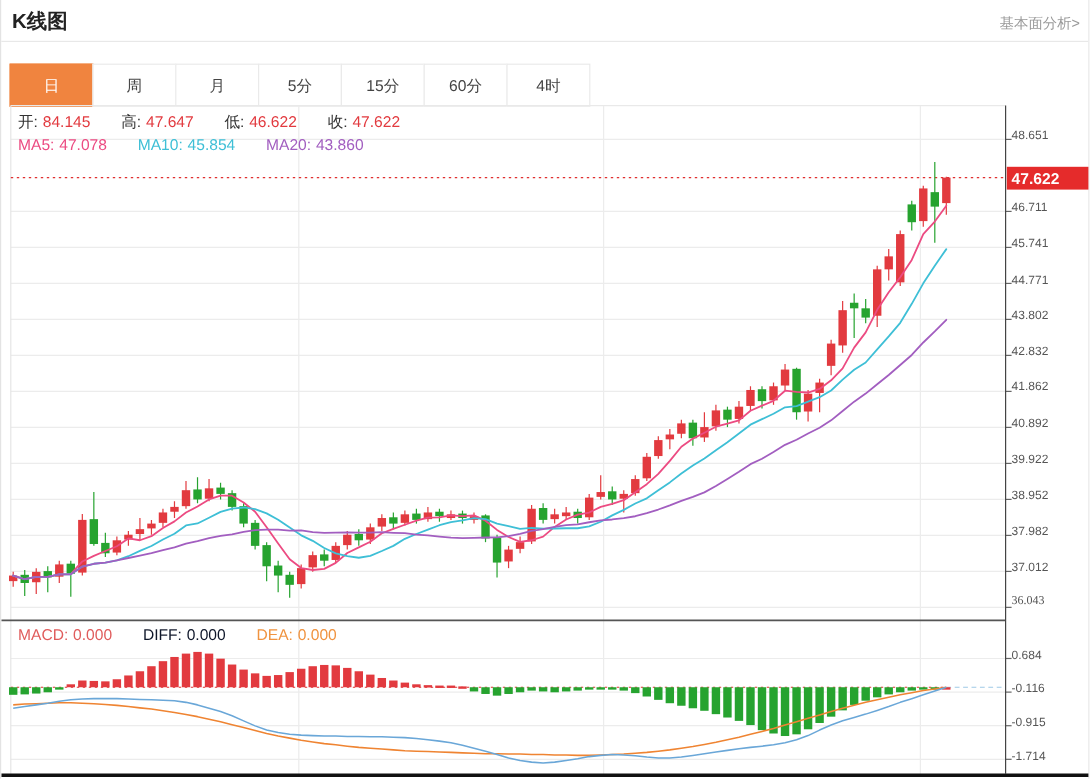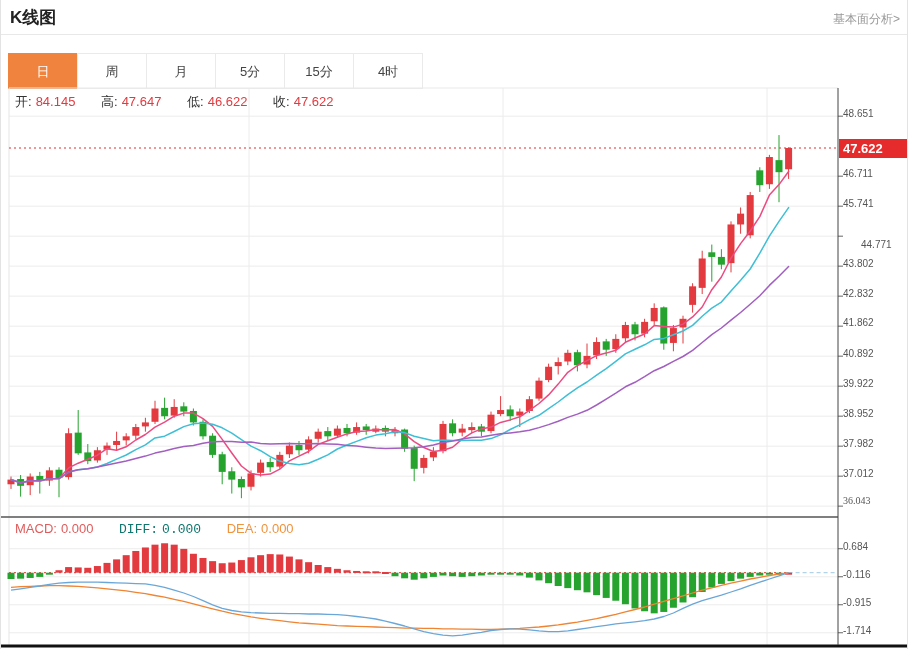--- a/index.html
+++ b/index.html
@@ -11,40 +11,41 @@
   .tabbar{position:absolute;left:8px;top:53px;height:36px;display:flex;}
   .tab{width:70px;height:36px;line-height:36px;text-align:center;font-size:13px;color:#444;
        background:#fff;border:1px solid #eaeaea;margin-left:-1px;box-sizing:border-box;cursor:pointer;}
   .tab.active{background:#f0843f;border-color:#f0843f;color:#fff;}
   .overlay{position:absolute;font-size:13px;white-space:nowrap;z-index:5;}
   .overlay span{margin-right:4px;}
   .lbl{color:#333;}
   .val-red{color:#e23a3f;}
   .gap{display:inline-block;width:14px;}
   .ma5{color:#ec4b82;} .ma10{color:#3ebfd6;} .ma20{color:#a25ec0;}
-  .macdl{color:#e05c5c;} .diffl{color:#0f766e;font-family:Liberation Mono, monospace;} .deal{color:#f0933f;}
+  .macdl{color:#e05c5c;} .diffl{color:#0f172a;} .deal{color:#f0933f;}
   .ylabel{position:absolute;left:842px;font-size:10px;color:#555;z-index:4;}
   .price-tag{position:absolute;left:838px;width:70px;height:19px;background:#e52b2b;color:#fff;
              font-size:13px;font-weight:bold;line-height:19px;padding-left:4px;box-sizing:border-box;z-index:6;}
   .chart-layer{position:absolute;left:0;top:0;width:908px;height:649px;z-index:1;}
 </style>
 </head>
 <body>
 
 <div class="stage">
   <div class="hdr-title">K线图</div>
   <a class="hdr-link">基本面分析&gt;</a>
   <div class="hdr-sep"></div>
 
   <div class="tabbar">
       <div class="tab active">日</div>
       <div class="tab">周</div>
       <div class="tab">月</div>
       <div class="tab">5分</div>
       <div class="tab">15分</div>
+      <div class="tab">60分</div>
       <div class="tab">4时</div>
     </div>
 
   <div class="chart-layer" id="chart-layer"><svg width="908" height="649">
         <line x1="248" y1="88" x2="248" y2="645" stroke="#ececec" stroke-width="1"></line>
         <line x1="502" y1="88" x2="502" y2="645" stroke="#ececec" stroke-width="1"></line>
         <line x1="766" y1="88" x2="766" y2="645" stroke="#ececec" stroke-width="1"></line>
         <line x1="8" y1="116.1730299999999" x2="837" y2="116.1730299999999" stroke="#ececec" stroke-width="1"></line>
         <line x1="837" y1="116.1730299999999" x2="842" y2="116.1730299999999" stroke="#666" stroke-width="1"></line>
         <line x1="8" y1="176.17723000000004" x2="837" y2="176.17723000000004" stroke="#ececec" stroke-width="1"></line>
@@ -340,32 +341,37 @@
         <line x1="837" y1="88" x2="837" y2="645" stroke="#444" stroke-width="1"></line>
       </svg></div>
 
   <div class="overlay" style="left:14px;top:93px;">
     <span class="lbl">开:</span><span class="val-red">84.145</span><span class="gap"></span>
     <span class="lbl">高:</span><span class="val-red">47.647</span><span class="gap"></span>
     <span class="lbl">低:</span><span class="val-red">46.622</span><span class="gap"></span>
     <span class="lbl">收:</span><span class="val-red">47.622</span>
   </div>
 
+  <div class="overlay" style="left:14px;top:113px;">
+    <span class="ma5">MA5:</span><span class="ma5">47.078</span><span class="gap"></span>
+    <span class="ma10">MA10:</span><span class="ma10">45.854</span><span class="gap"></span>
+    <span class="ma20">MA20:</span><span class="ma20">43.860</span>
+  </div>
 
   <div class="overlay" style="left:14px;top:521px;">
     <span class="macdl">MACD:</span><span class="macdl">0.000</span><span class="gap"></span>
     <span class="diffl">DIFF:</span><span class="diffl">0.000</span><span class="gap"></span>
     <span class="deal">DEA:</span><span class="deal">0.000</span>
   </div>
 
   <div class="price-tag" style="top: 138.5px;">47.622</div>
 <div class="ylabel" style="top: 108.173px;">48.651</div>
     <div class="ylabel" style="top: 168.177px;">46.711</div>
     <div class="ylabel" style="top: 198.179px;">45.741</div>
-    <div class="ylabel" style="top: 239px; margin-left: 18px;">44.771</div>
+    <div class="ylabel" style="top: 229px;">44.771</div>
     <div class="ylabel" style="top: 258.153px;">43.802</div>
     <div class="ylabel" style="top: 288.155px;">42.832</div>
     <div class="ylabel" style="top: 317px; text-align: right;">41.862</div>
     <div class="ylabel" style="top: 348.159px;">40.892</div>
     <div class="ylabel" style="top: 378.161px;">39.922</div>
     <div class="ylabel" style="top: 408.163px;">38.952</div>
     <div class="ylabel" style="top: 438.165px;">37.982</div>
     <div class="ylabel" style="top: 468.167px;">37.012</div>
     <div class="ylabel" style="top: 495px; font-family: Liberation Serif, serif;">36.043</div>
     <div class="ylabel" style="top: 540.733px;">0.684</div>

